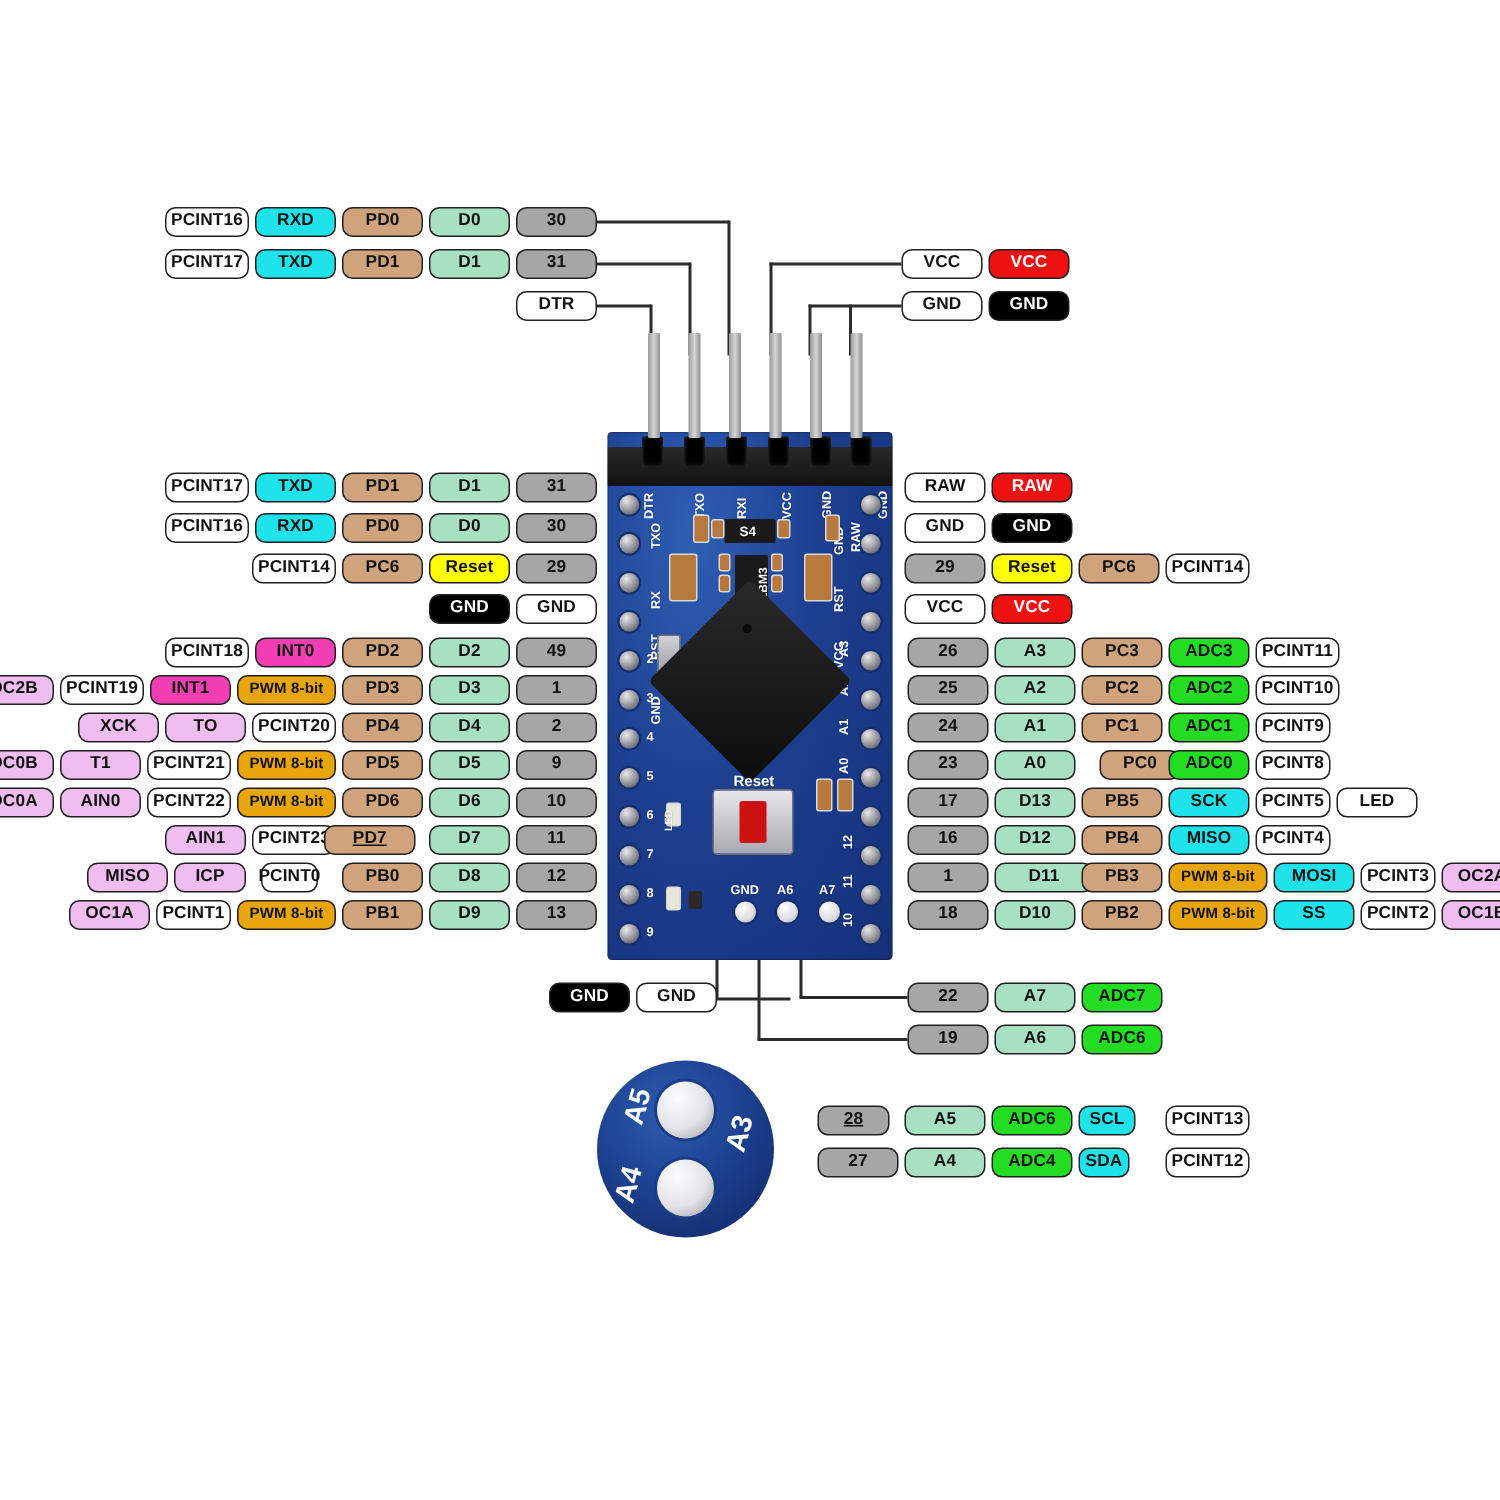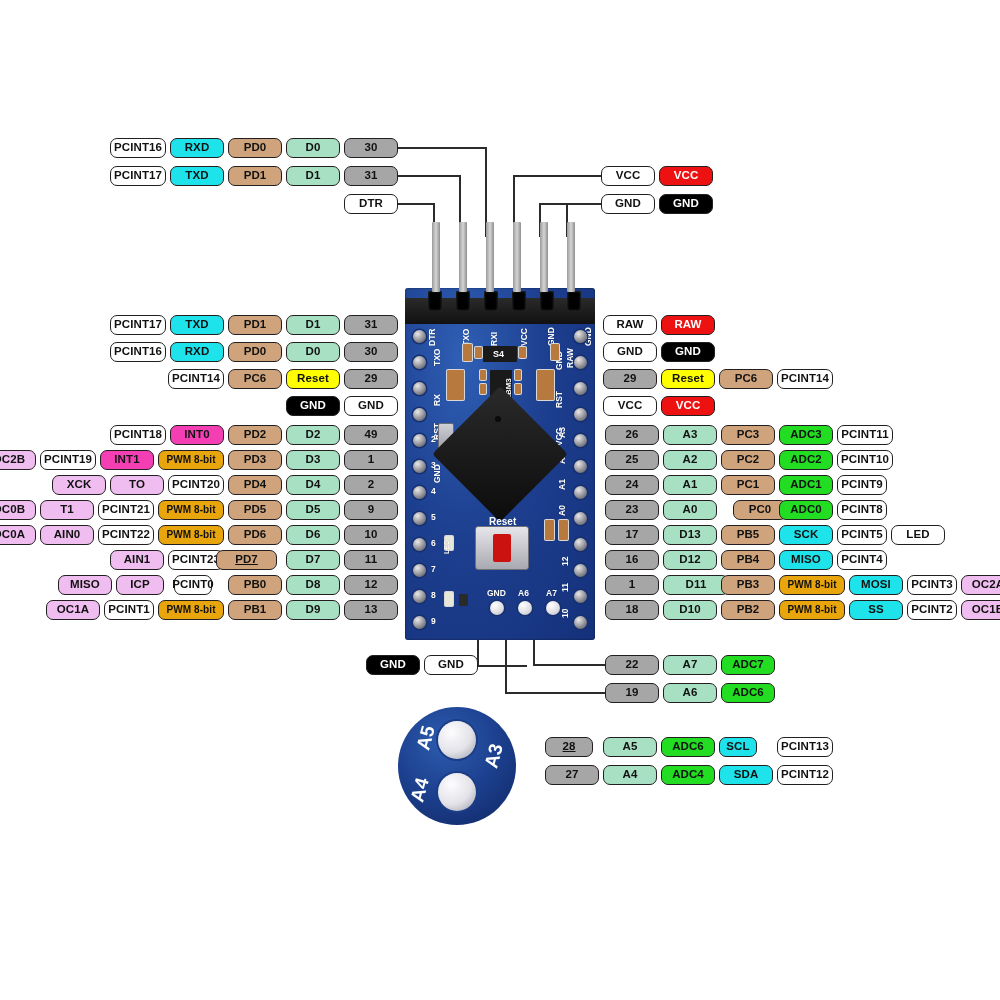--- a/index.html
+++ b/index.html
@@ -461,16 +461,16 @@
     </div>
   <div id="g-inset">
       <div class="pill c-grey" style="left: 545px; top: 737px; width: 48px; text-decoration: underline;">28</div>
       <div class="pill c-green" style="left: 603px; top: 737px; width: 54px;">A5</div>
       <div class="pill c-vivid" style="left: 661px; top: 737px; width: 54px;">ADC6</div>
       <div class="pill c-cyan" style="left: 719px; top: 737px; width: 38px;">SCL</div>
       <div class="pill c-white" style="left: 777px; top: 737px; width: 56px;">PCINT13</div>
       <div class="pill c-grey" style="left: 545px; top: 765px; width: 54px;">27</div>
       <div class="pill c-green" style="left: 603px; top: 765px; width: 54px;">A4</div>
       <div class="pill c-vivid" style="left: 661px; top: 765px; width: 54px;">ADC4</div>
-      <div class="pill c-cyan" style="left: 719px; top: 765px; width: 54px;">SDA</div>
+      <div class="pill c-cyan" style="left: 719px; top: 765px; width: 34px;">SDA</div>
       <div class="pill c-white" style="left: 777px; top: 765px; width: 56px;">PCINT12</div>
     </div>
 </div>
 
 </body></html>

